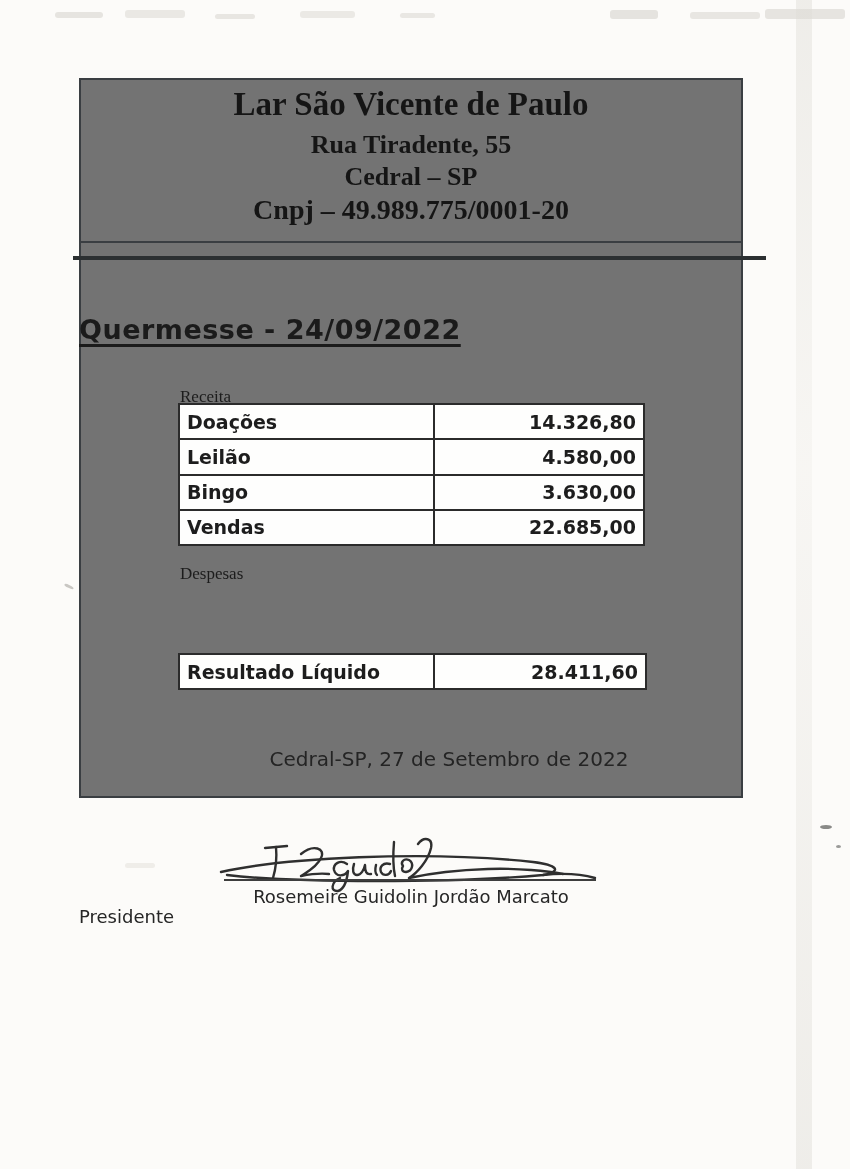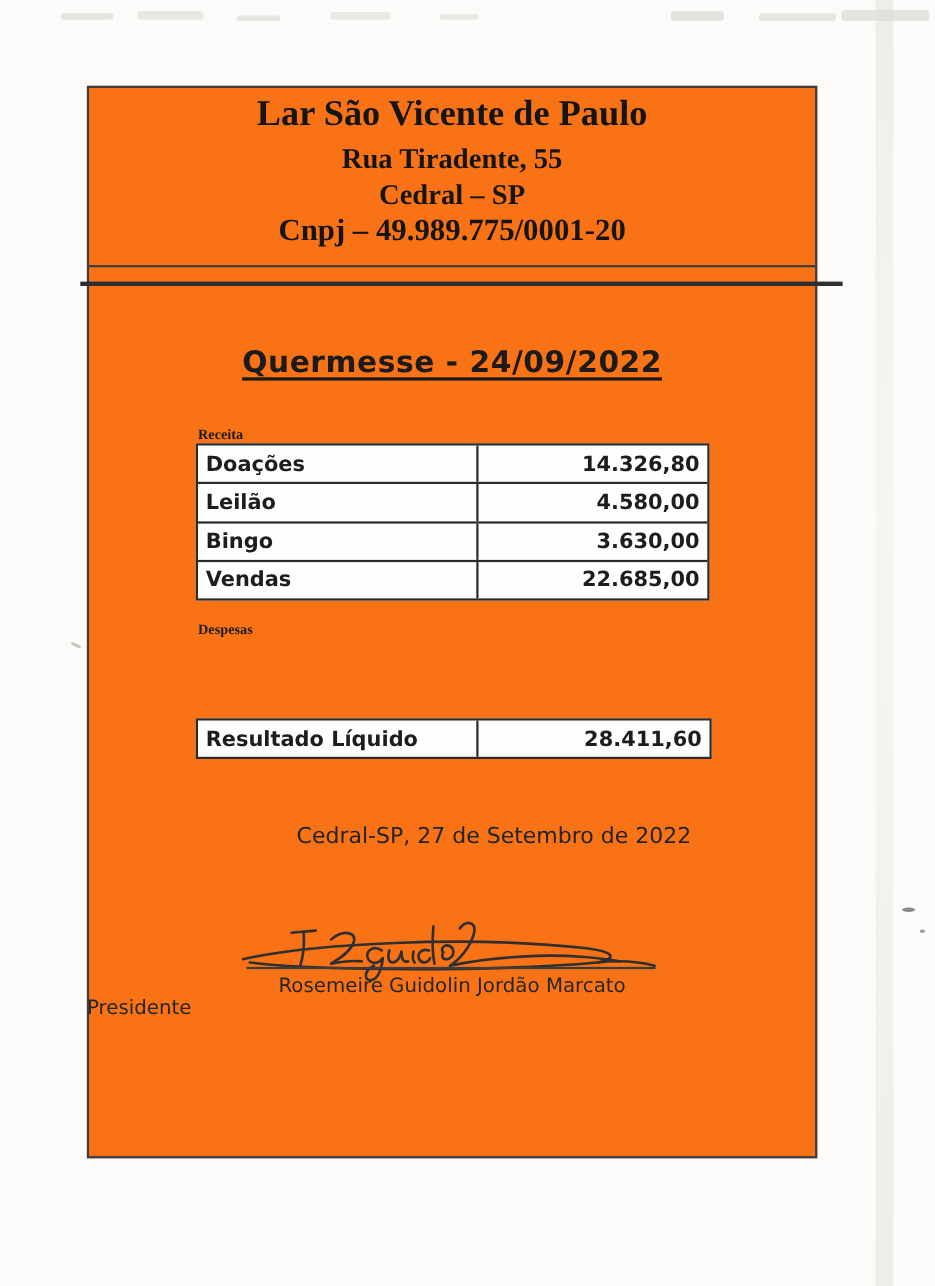--- a/index.html
+++ b/index.html
@@ -7,39 +7,39 @@
     position:relative;width:850px;height:1169px;overflow:hidden;
     background:#fcfbf9;
     font-family:"DejaVu Sans",sans-serif;color:#1f1f1f;
   }
   
   .smudge{position:absolute;border-radius:3px;}
   .right-streak{position:absolute;top:0;left:796px;width:16px;height:1169px;
     background:linear-gradient(180deg,rgba(222,220,214,.45),rgba(236,234,229,.3) 40%,rgba(222,220,214,.45));}
   .speck{position:absolute;border-radius:50%;}
   
-  .frame{position:absolute;left:79px;top:78px;width:664px;height:975px;
-    border:2px solid #3a3e42;background:#f97316;box-sizing:border-box;}
+  .frame{position:absolute;left:79px;top:78px;width:664px;height:720px;
+    border:2px solid #3a3e42;background:#737373;box-sizing:border-box;}
   .letterhead{position:absolute;left:0;top:0;width:100%;height:163px;
     border-bottom:2px solid #3a3e42;box-sizing:border-box;}
   .thick-rule{position:absolute;left:73px;top:256px;width:693px;height:4px;background:#2c3032;}
   
   .lh-line{position:absolute;left:0;width:100%;text-align:center;
     font-family:"Liberation Serif",serif;font-weight:bold;color:#151515;white-space:nowrap;}
   .lh-org   {top:6px; font-size:33px;}
   .lh-addr  {top:50px;font-size:26px;}
   .lh-city  {top:82px;font-size:26px;}
   .lh-cnpj  {top:114px;font-size:28px;}
   
-  .report-title{position:absolute;left:79px;top:314px;width:664px;text-align:center;
+  .report-title{position:absolute;left:79px;top:314px;width:664px;
     font-size:27px;font-weight:bold;color:#1b1b1b;letter-spacing:.5px;
     text-decoration:underline;text-decoration-thickness:3px;text-underline-offset:5px;white-space:nowrap;}
   
   .section-label{position:absolute;font-family:"Liberation Serif",serif;
-    font-weight:bold;font-size:13px;color:#1c1c1c;}
+    font-weight:normal;font-size:17px;color:#1c1c1c;}
   
   .vtable{position:absolute;border:2px solid #2b2b2b;background:#fefefd;
     display:flex;flex-direction:column;box-sizing:border-box;}
   .vrow{flex:1;display:flex;border-top:2px solid #2b2b2b;min-height:0;}
   .vrow:first-child{border-top:none;}
   .cell{display:flex;align-items:center;font-size:19px;font-weight:bold;color:#1d1d1d;box-sizing:border-box;}
   .cell.lbl{width:255px;border-right:2px solid #2b2b2b;padding-left:7px;}
   .cell.val{flex:1;justify-content:flex-end;padding-right:7px;}
   
   .date-line{position:absolute;left:79px;top:747px;width:664px;text-align:center;

